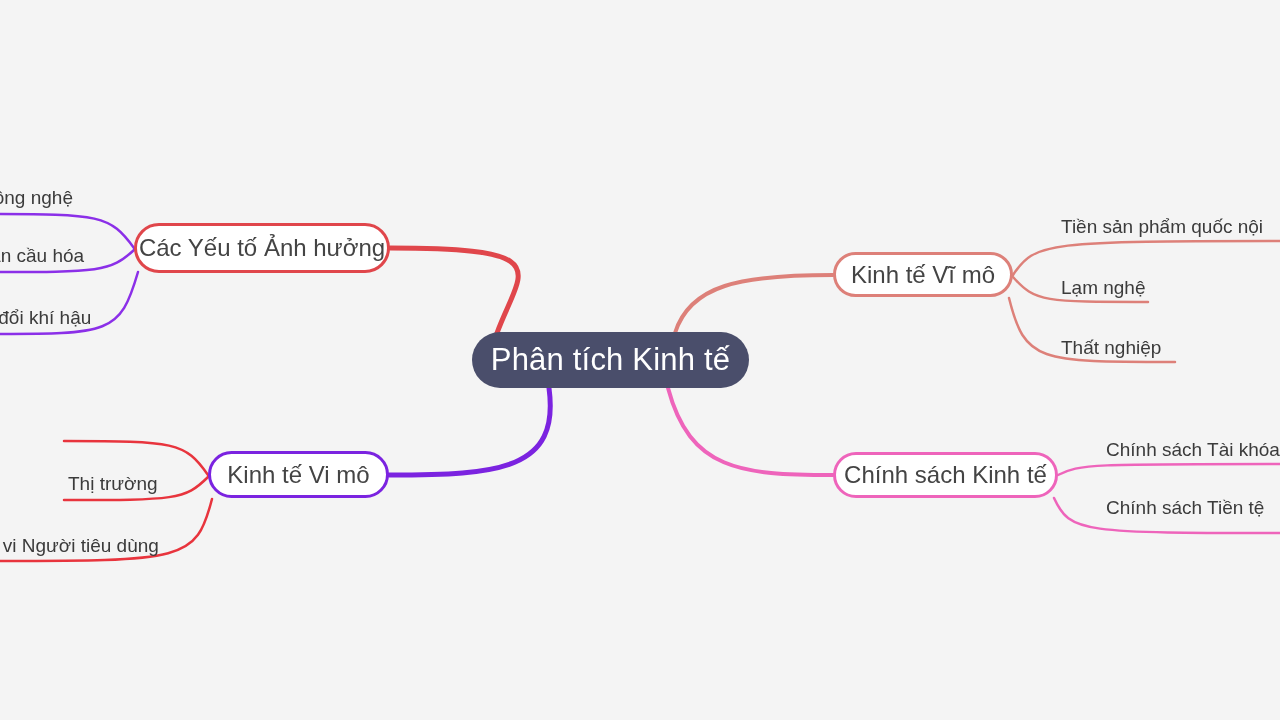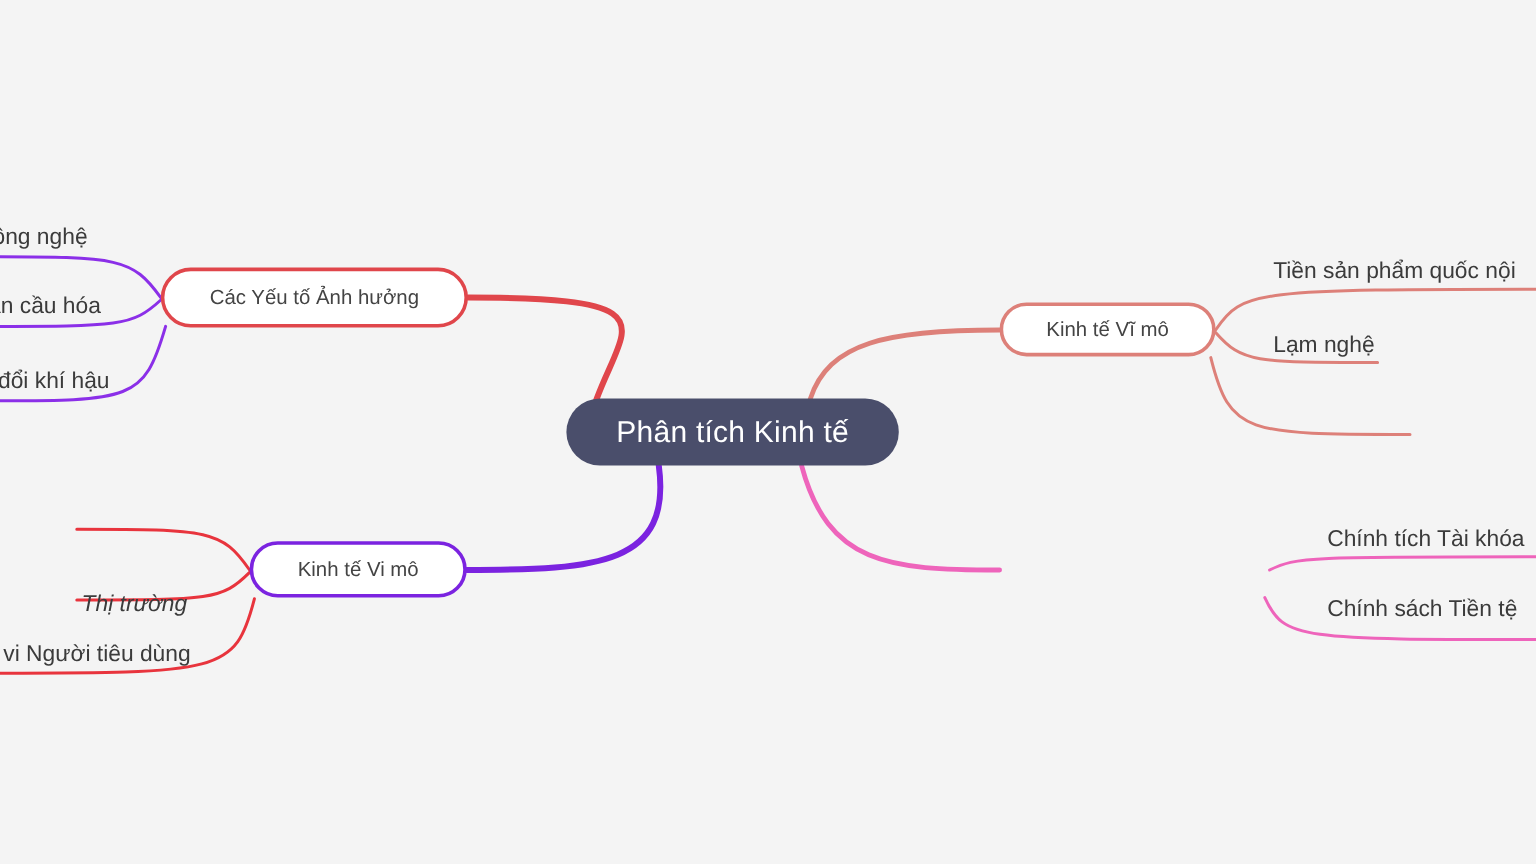--- a/index.html
+++ b/index.html
@@ -33,32 +33,32 @@
     box-sizing: border-box;
     display: flex;
     align-items: center;
     justify-content: center;
     white-space: nowrap;
   }
   .root-node {
     background: #4a4e6b;
     color: #ffffff;
     border-radius: 40px;
-    font-size: 25px;
+    font-size: 31px;
     letter-spacing: .2px;
     padding: 4px 34px;
     height: 56px;
   }
   .branch-node {
     background: #ffffff;
     color: #444444;
     border-style: solid;
     border-width: 3px;
     border-radius: 26px;
-    font-size: 17px;
+    font-size: 24px;
     padding: 0 22px;
     height: 47px;
   }
   .leaf-node {
     color: #3b3b3b;
     font-size: 19px;
     background: transparent;
     height: 32px;
     justify-content: flex-start;
   }
@@ -109,37 +109,43 @@
   <div class="node leaf-node leaf-left" style="left:-30px; top:240px; width:200px;">
     <span>Toàn cầu hóa</span>
   </div>
   <div class="node leaf-node leaf-left" style="left:-45px; top:302px; width:220px;">
     <span>Biến đổi khí hậu</span>
   </div>
 
   <div class="node branch-node" style="left:208px; top:451px; width:181px; height:47px; border-color:#7b23e0;text-align:center;">
     <span>Kinh tế Vi mô</span>
   </div>
-  <div class="node leaf-node leaf-left" style="left:68px; top:488px; width:160px;font-style:italic;">
+  <div class="node leaf-node leaf-left" style="left:68px; top:468px; width:160px;">
     <span>Thị trường</span>
   </div>
   <div class="node leaf-node leaf-left" style="left:-48px; top:530px; width:280px;">
     <span>Hành vi Người tiêu dùng</span>
   </div>
 
   <div class="node branch-node" style="left:833px; top:252px; width:180px; height:45px; border-color:#dd8079;">
     <span>Kinh tế Vĩ mô</span>
   </div>
   <div class="node leaf-node leaf-right" style="left:1061px; top:211px; width:260px;">
     <span>Tiền sản phẩm quốc nội</span>
   </div>
   <div class="node leaf-node leaf-right" style="left:1061px; top:272px; width:200px;">
     <span>Lạm nghệ</span>
   </div>
+  <div class="node leaf-node leaf-right" style="left:1061px; top:332px; width:200px;">
+    <span>Thất nghiệp</span>
+  </div>
 
+  <div class="node branch-node" style="left:833px; top:452px; width:225px; height:46px; border-color:#ee64bb;">
+    <span>Chính sách Kinh tế</span>
+  </div>
   <div class="node leaf-node leaf-right" style="left:1106px; top:434px; width:230px;">
-    <span>Chính tích Tài khóa</span>
+    <span>Chính sách Tài khóa</span>
   </div>
   <div class="node leaf-node leaf-right" style="left:1106px; top:492px; width:230px;">
     <span>Chính sách Tiền tệ</span>
   </div>
 
 </div>
 
 </body></html>

